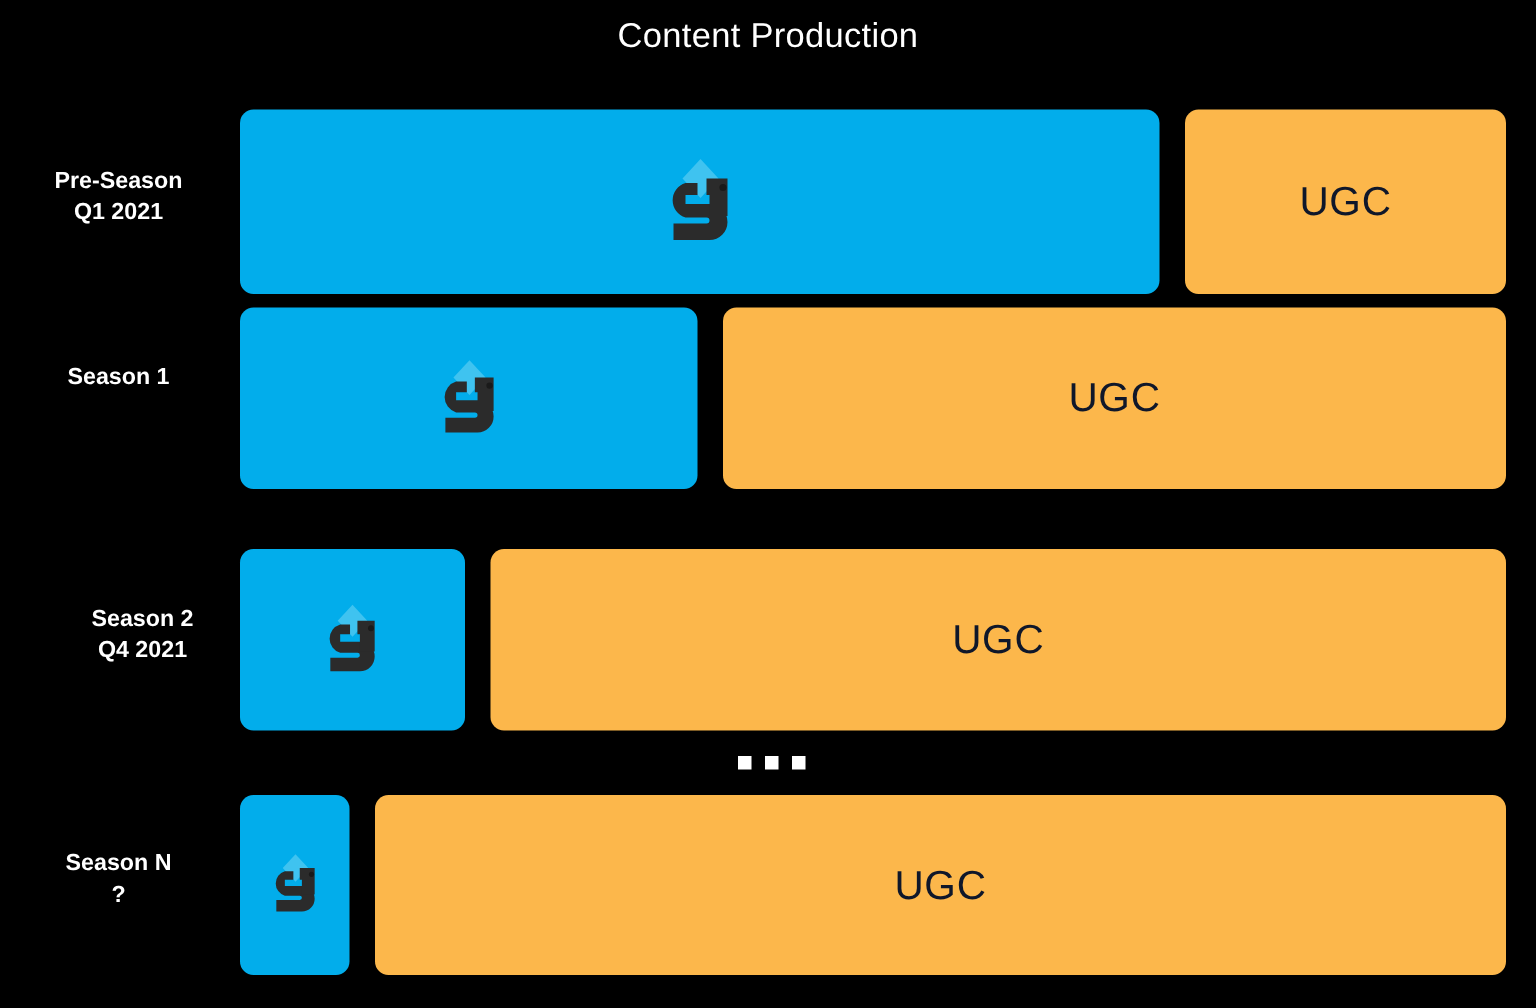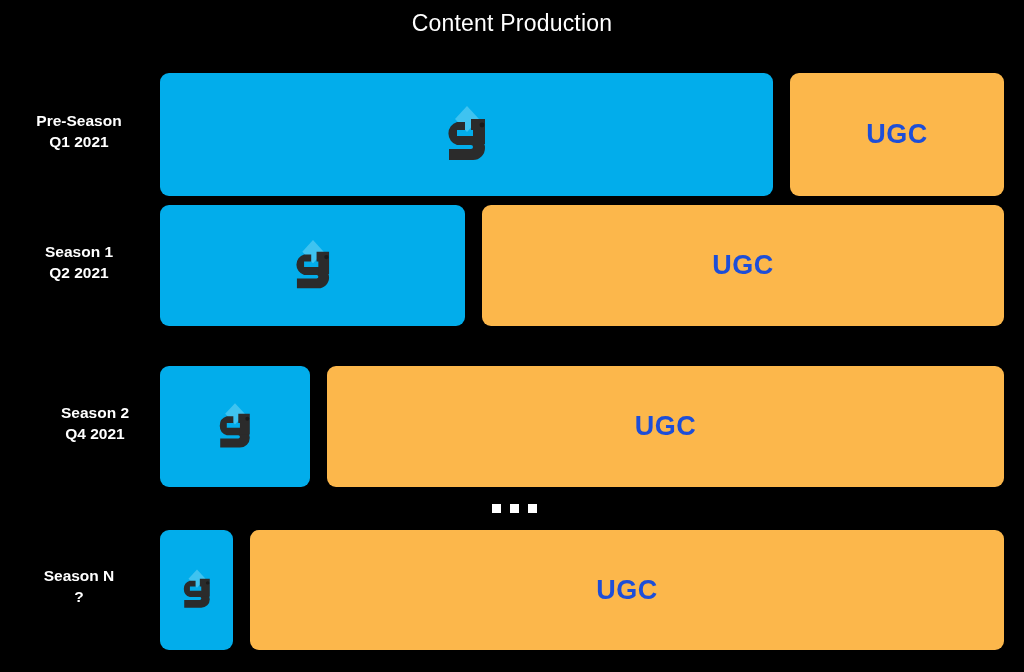--- a/index.html
+++ b/index.html
@@ -58,22 +58,22 @@
     box-sizing: border-box;
   }
   .bar-blue { background: #02ADEB; }
   .bar-orange {
     background: #FCB74B;
     display: flex;
     align-items: center;
     justify-content: center;
   }
   .bar-label {
-    color: #1d4ed8;
-    font-weight: bold;
+    color: #0f172a;
+    font-weight: normal;
     font-size: 27px;
     letter-spacing: 0.5px;
   }
 
   
   .logo-wrap {
     position: absolute;
     left: 50%;
     top: 50%;
     transform: translate(-50%, -50%);
@@ -118,21 +118,20 @@
     </div>
 
     <div class="bar bar-orange" style="left:790px; top:0; width:214px; height:123px;">
       <span class="bar-label">UGC</span>
     </div>
   </div>
 
   <div class="row" style="top:205px; height:121px;">
     <div class="row-label" style="top:37px;">
       <span>Season 1</span>
-      <span class="line2">Q2 2021</span>
     </div>
 
     <div class="bar bar-blue" style="left:160px; top:0; width:305px; height:121px;">
       <span class="logo-wrap">
         <svg width="50" height="56" viewBox="0 0 56 62" aria-hidden="true">
           <polygon points="28,2 40,15 28,28 16,15" fill="#3FC3F0"></polygon>
           <path fill="#2B2B2B" d="M10 18 H26 V26 H18 V32 H34 A12 12 0 0 1 34 56 H10 V45 H32 A2 2 0 0 0 32 41 H18 A12 12 0 0 1 18 18 Z"></path>
           <path fill="#2B2B2B" d="M32 15 H46 V40 H34 V26 H32 Z"></path>
           <circle cx="43" cy="21" r="2.4" fill="#1a1a1a"></circle>
         </svg>

